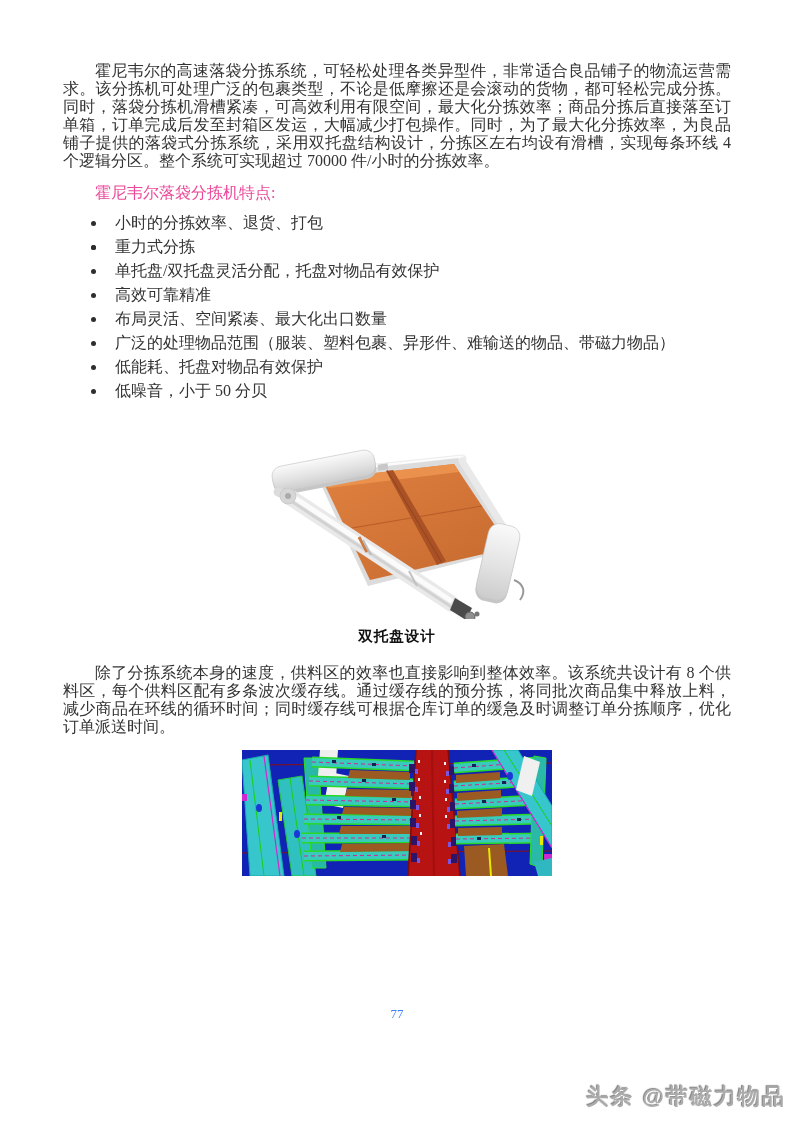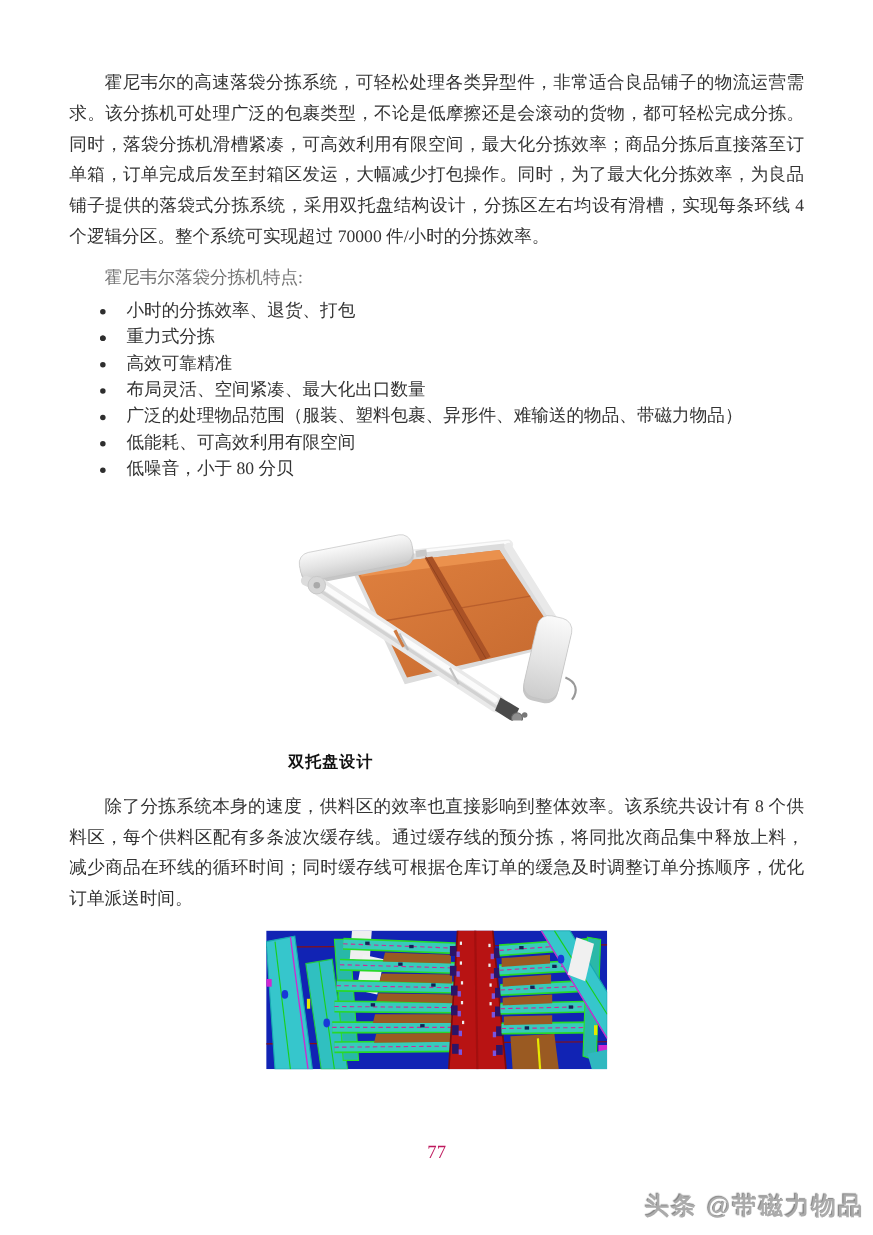--- a/index.html
+++ b/index.html
@@ -1,59 +1,60 @@
 <!DOCTYPE html>
 <html><head>
 <meta charset="utf-8">
 <style>
   html,body{margin:0;padding:0;background:#ffffff;}
   .page{position:relative;width:794px;height:1123px;background:#ffffff;overflow:hidden;
         font-family:"Liberation Serif","DejaVu Serif",serif;color:#333;}
   .content{position:absolute;left:63px;top:62px;width:668px;}
-  p.body-para{margin:0;font-size:16px;line-height:28px;text-align:justify;
+  p.body-para{margin:0;font-size:16px;line-height:18px;text-align:justify;
               text-indent:2em;color:#333;}
   .features-heading{margin:12px 0 0 0;font-size:16px;line-height:22.4px;
-                    text-indent:2em;color:#737373;}
+                    text-indent:2em;color:#ec4899;}
   ul.features{list-style:none;margin:7px 0 0 0;padding:0 0 0 52px;}
   ul.features li{position:relative;font-size:16px;line-height:24px;color:#333;}
   ul.features li .dot{position:absolute;left:-24px;top:10px;width:5px;height:5px;
                       border-radius:50%;background:#2e2e2e;}
   figure{margin:0;}
   .fig1{margin:31px auto 0 auto;width:270px;}
   .fig1 svg{display:block;}
-  .fig-caption{margin-top:28px;text-align:left;font-size:14.5px;font-weight:bold;
+  .fig-caption{margin-top:8px;text-align:center;font-size:14.5px;font-weight:bold;
                color:#111;letter-spacing:1px;}
   .para2{margin-top:18px !important;}
   .fig2{margin:14px auto 0 auto;width:310px;height:126px;}
-  .page-num{position:absolute;top:1038px;left:0;width:100%;text-align:center;
-            font-size:17px;color:#be185d;font-family:"Liberation Serif",serif;}
+  .page-num{position:absolute;top:1006px;left:0;width:100%;text-align:center;
+            font-size:13px;color:#3b82f6;font-family:"Liberation Serif",serif;}
   .watermark{position:absolute;top:1082px;right:8px;
              font-family:"Liberation Sans","DejaVu Sans",sans-serif;
              font-weight:bold;font-size:22px;letter-spacing:2px;color:#ababab;
              text-shadow:1px 1px 0 #ffffff,-1px -1px 1px #7f7f7f;}
 </style>
 </head>
 <body>
 
 <div class="page">
   <div class="content">
 
     <p class="body-para">霍尼韦尔的高速落袋分拣系统，可轻松处理各类异型件，非常适合良品铺子的物流运营需求。该分拣机可处理广泛的包裹类型，不论是低摩擦还是会滚动的货物，都可轻松完成分拣。同时，落袋分拣机滑槽紧凑，可高效利用有限空间，最大化分拣效率；商品分拣后直接落至订单箱，订单完成后发至封箱区发运，大幅减少打包操作。同时，为了最大化分拣效率，为良品铺子提供的落袋式分拣系统，采用双托盘结构设计，分拣区左右均设有滑槽，实现每条环线 4 个逻辑分区。整个系统可实现超过 70000 件/小时的分拣效率。</p>
 
     <p class="features-heading">霍尼韦尔落袋分拣机特点:</p>
 
     <ul class="features">
       <li><span class="dot"></span><span>小时的分拣效率、退货、打包</span></li>
       <li><span class="dot"></span></li>
       <li><span class="dot"></span><span>重力式分拣</span></li>
+      <li><span class="dot"></span><span>单托盘/双托盘灵活分配，托盘对物品有效保护</span></li>
       <li><span class="dot"></span><span>高效可靠精准</span></li>
       <li><span class="dot"></span><span>布局灵活、空间紧凑、最大化出口数量</span></li>
       <li><span class="dot"></span><span>广泛的处理物品范围（服装、塑料包裹、异形件、难输送的物品、带磁力物品）</span></li>
-      <li><span class="dot"></span><span>低能耗、可高效利用有限空间</span></li>
-      <li><span class="dot"></span><span>低噪音，小于 80 分贝</span></li>
+      <li><span class="dot"></span><span>低能耗、托盘对物品有效保护</span></li>
+      <li><span class="dot"></span><span>低噪音，小于 50 分贝</span></li>
     </ul>
 
     <figure class="fig1">
       <svg width="270" height="185" viewBox="0 0 270 185">
         <defs>
           <linearGradient id="deckGrad" x1="0" y1="0" x2="1" y2="1">
             <stop offset="0" stop-color="#e0813f"></stop>
               <stop offset="1" stop-color="#c5692f"></stop>
           </linearGradient>
           <linearGradient id="railGrad" x1="0" y1="0" x2="0" y2="1">

